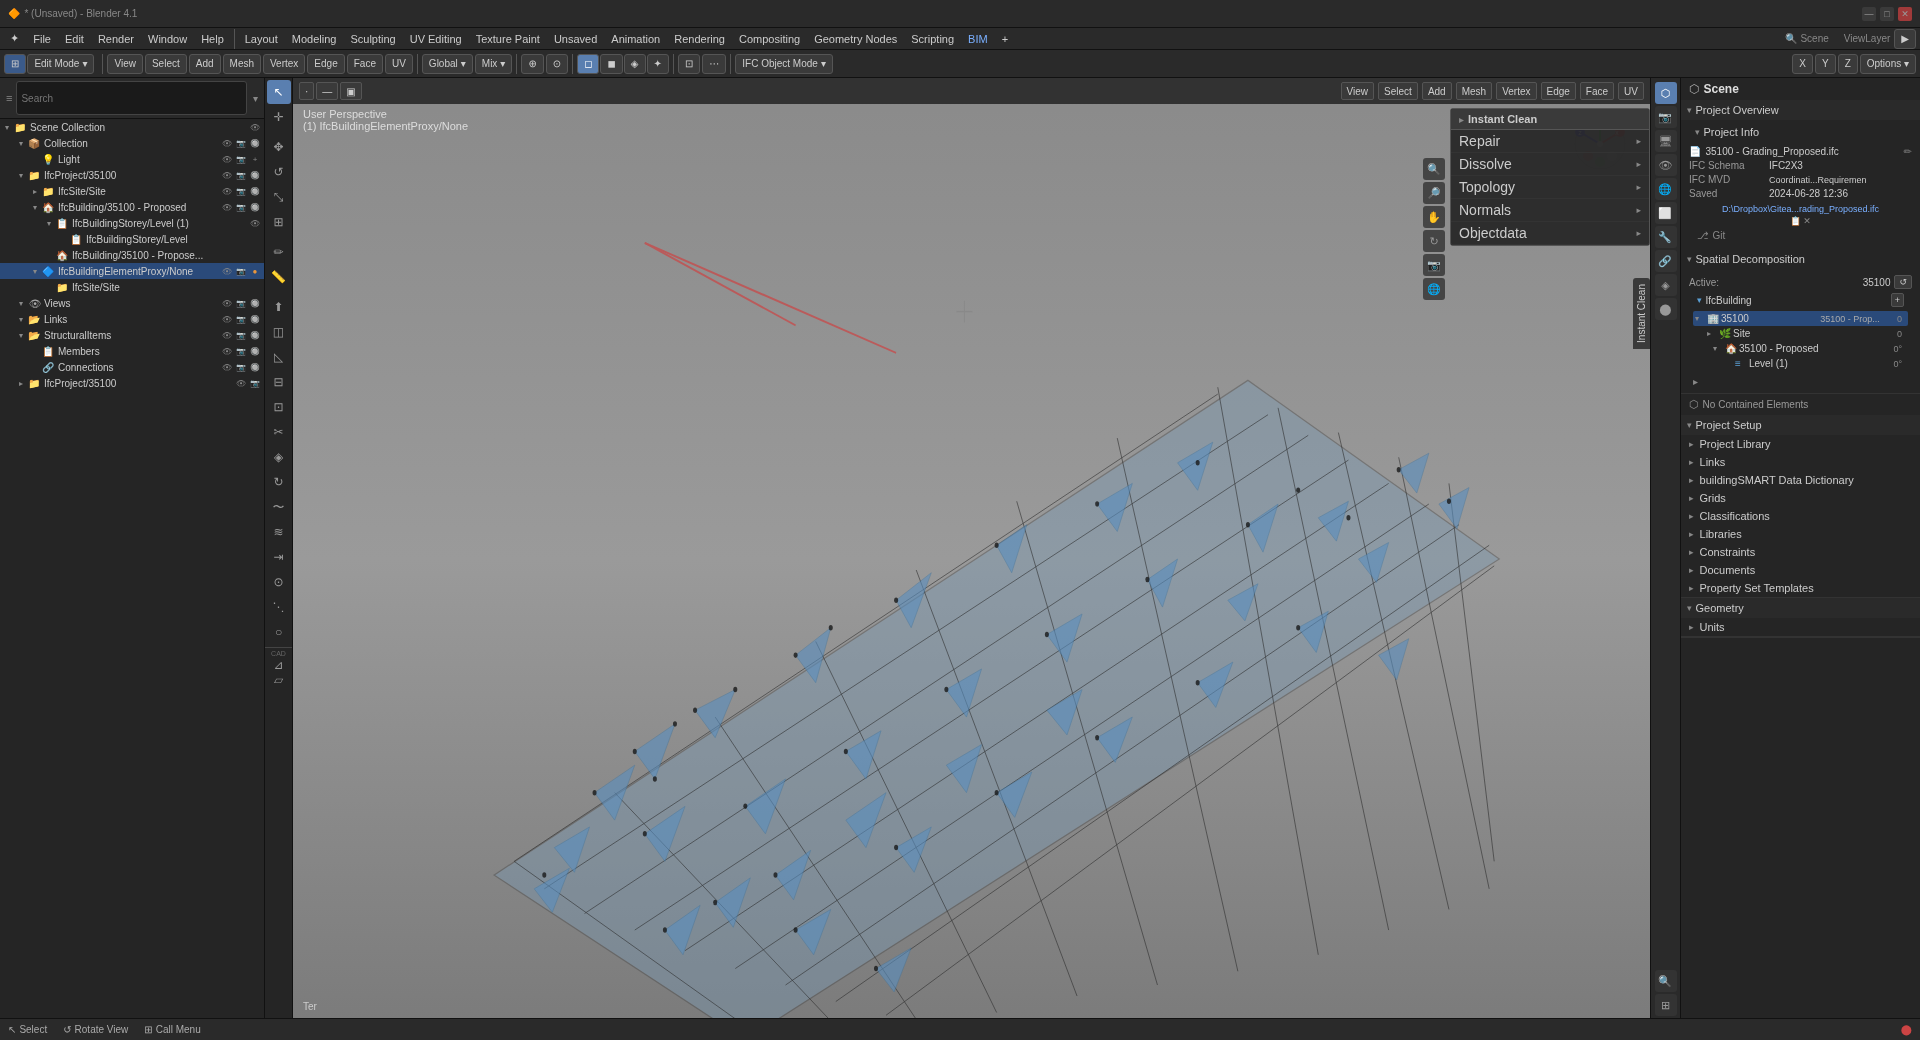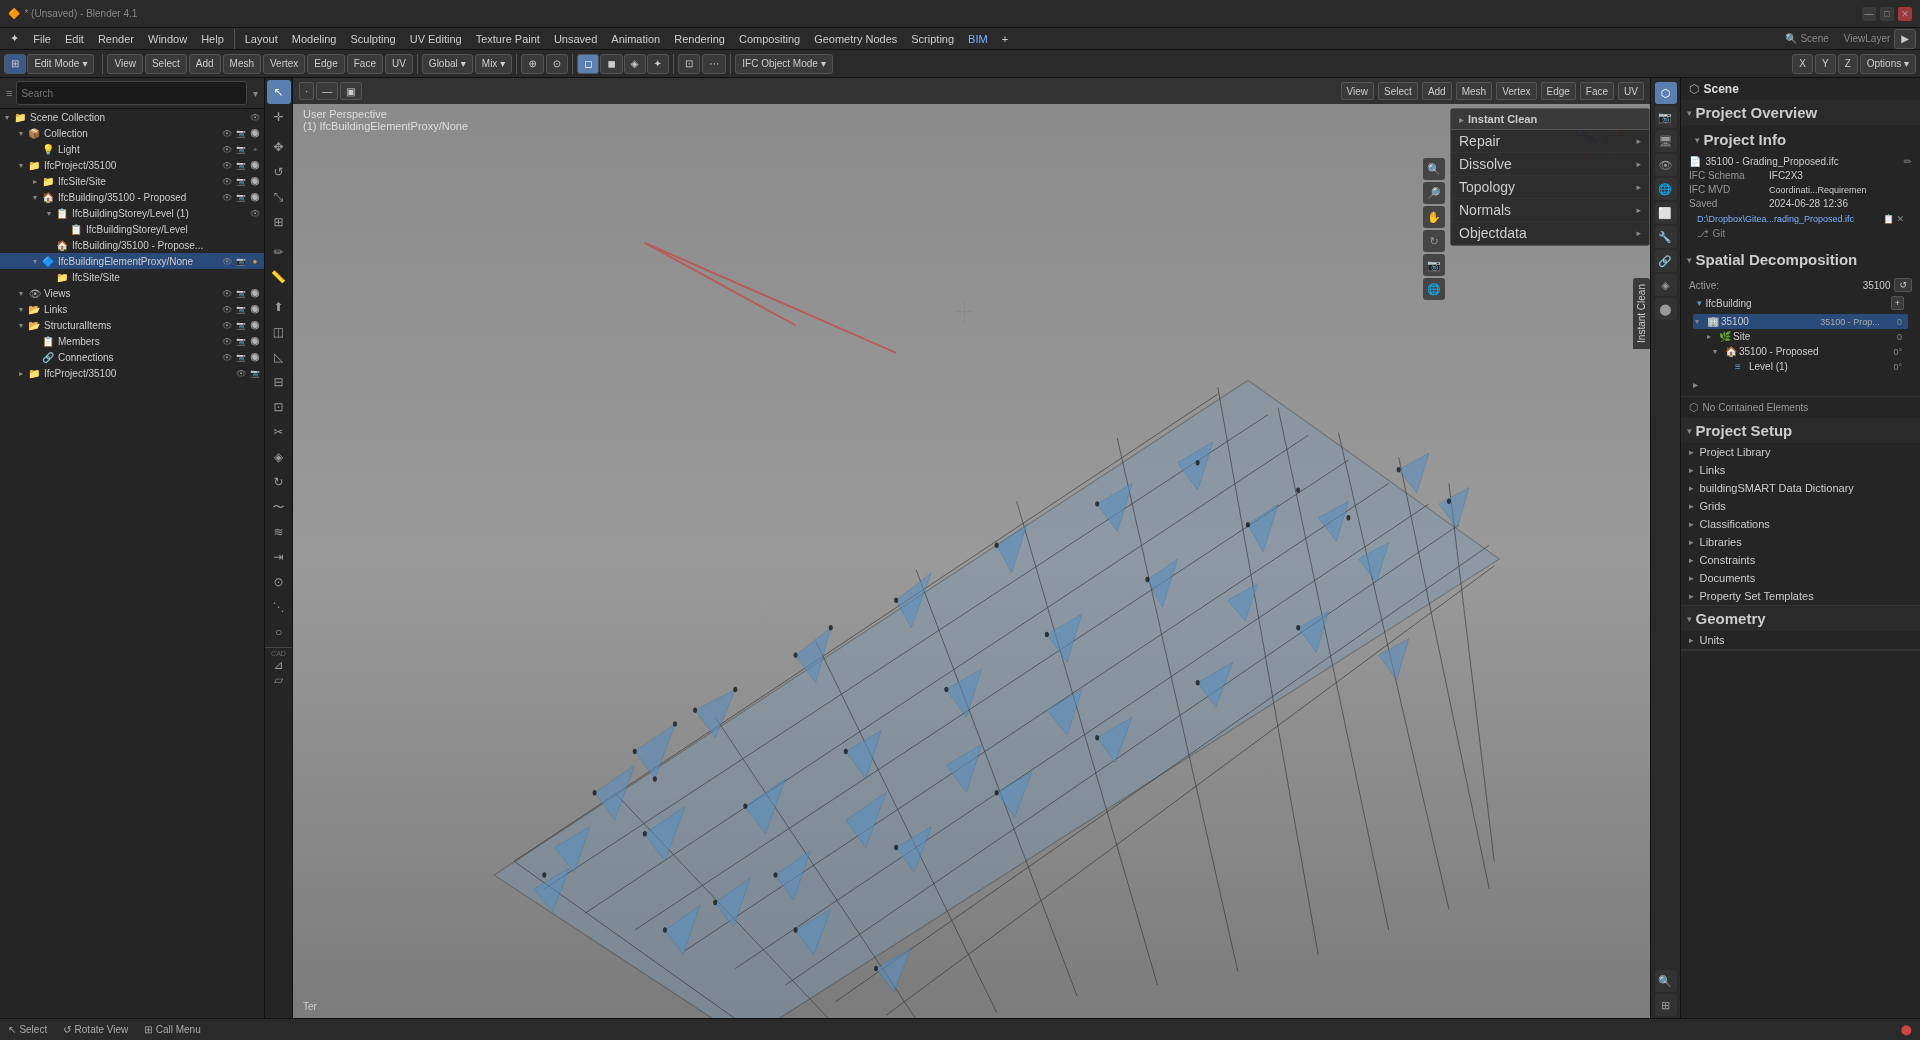--- a/index.html
+++ b/index.html
@@ -101,21 +101,21 @@
       gap: 4px;
     }
     #outliner-header .search-box {
       flex: 1;
       background: #1a1a1a;
       border: 1px solid #444;
       border-radius: 3px;
       padding: 1px 4px;
       color: #ccc;
       font-size: 10px;
-      height: 24px;
+      height: 34px;
     }
     .tree-item {
       display: flex;
       align-items: center;
       padding: 1px 0;
       cursor: pointer;
       position: relative;
     }
     .tree-item.selected { background: #2a4a7a; }
     .tree-expand {
@@ -270,21 +270,21 @@
       border-bottom: 1px solid #333;
     }
     .rp-header {
       display: flex;
       align-items: center;
       padding: 4px 6px;
       cursor: pointer;
       background: #2a2a2a;
     }
     .rp-expand { color: #888; font-size: 9px; margin-right: 4px; }
-    .rp-title { font-size: 15px; color: #ccc; font-weight: bold; }
+    .rp-title { font-size: 11px; color: #ccc; font-weight: normal; }
     .rp-content { padding: 4px 8px; }
     .rp-row {
       display: flex;
       align-items: center;
       margin-bottom: 3px;
     }
     .rp-row-label { color: #999; font-size: 10px; width: 80px; flex-shrink: 0; }
     .rp-row-value { color: #ccc; font-size: 10px; flex: 1; }
 
     .scene-name-row {
@@ -386,20 +386,21 @@
       font-size: 10px;
       padding: 6px 3px;
       cursor: pointer;
       z-index: 15;
       border-radius: 0 0 3px 3px;
     }
 
     .file-path-row {
       display: flex; align-items: center; gap: 2px;
       padding: 2px 8px;
+      flex-direction: column;
     }
     .file-path-value { font-size: 9px; color: #7aafff; flex: 1; overflow: hidden; text-overflow: ellipsis; white-space: nowrap; }
     .file-path-icons { display: flex; gap: 2px; }
     .file-path-icon { font-size: 9px; color: #888; cursor: pointer; }
 
     .git-row {
       display: flex; align-items: center; gap: 4px;
       padding: 2px 8px;
     }
     .git-icon { font-size: 10px; color: #888; }

